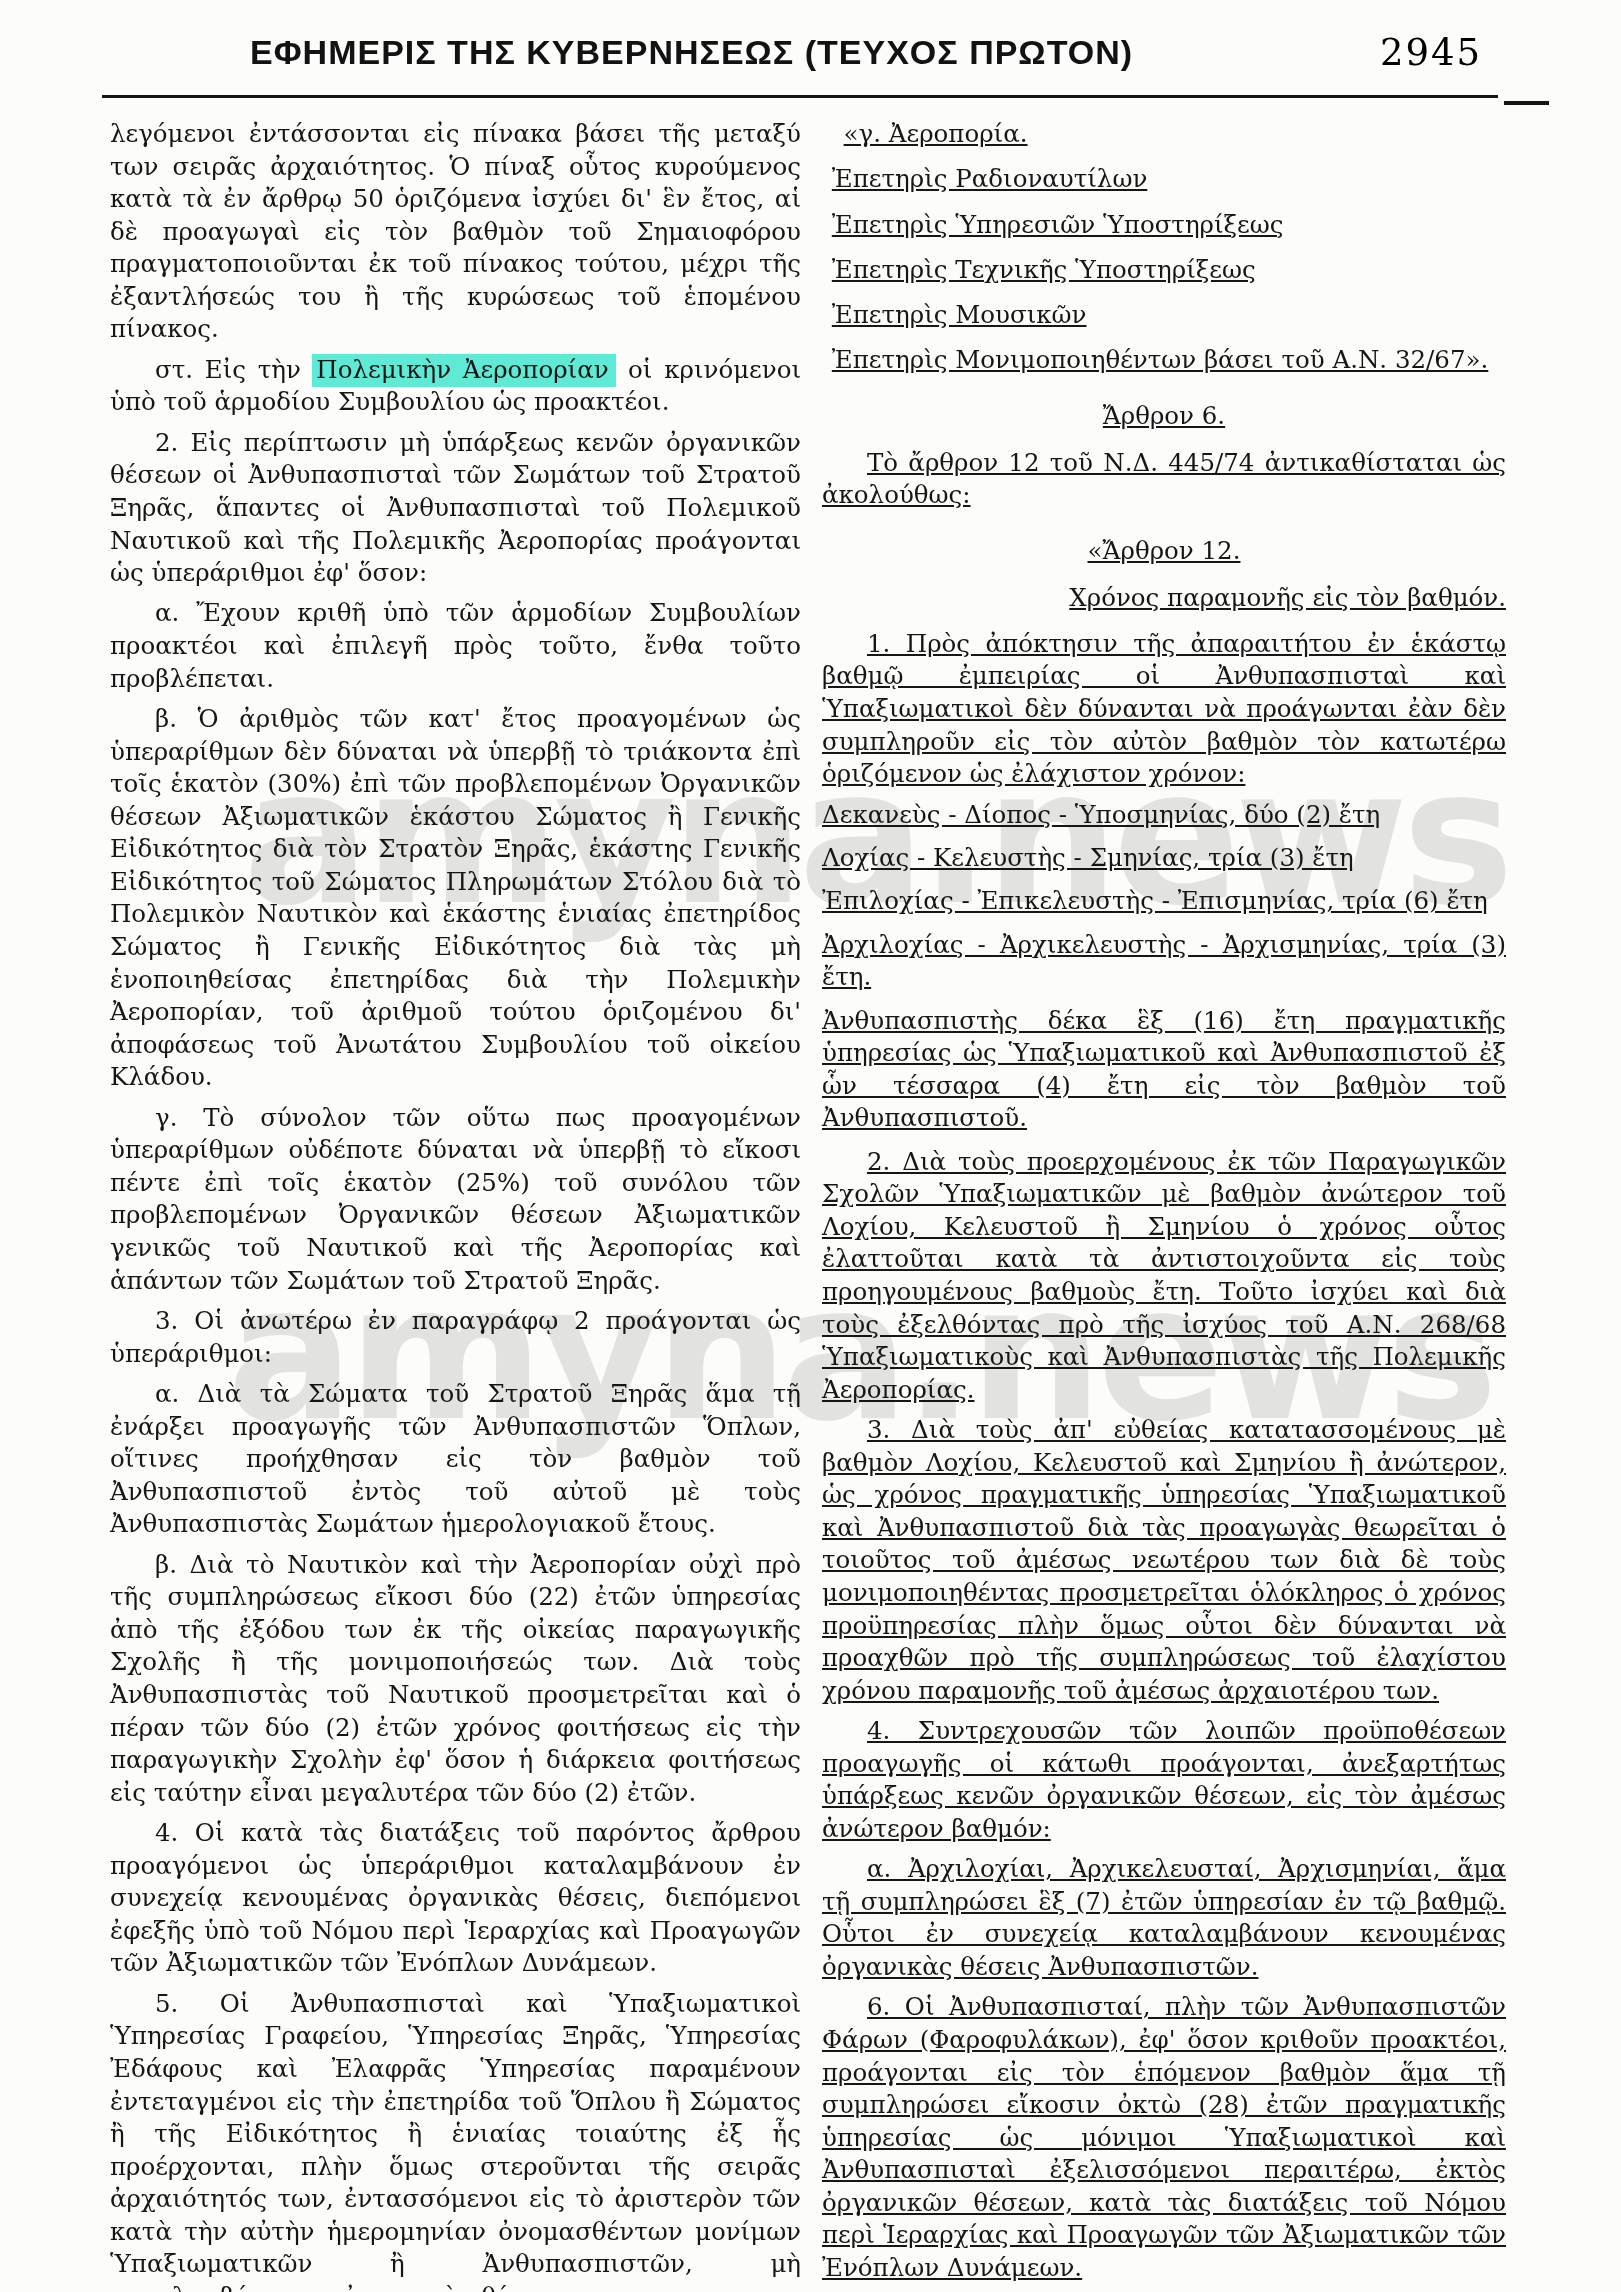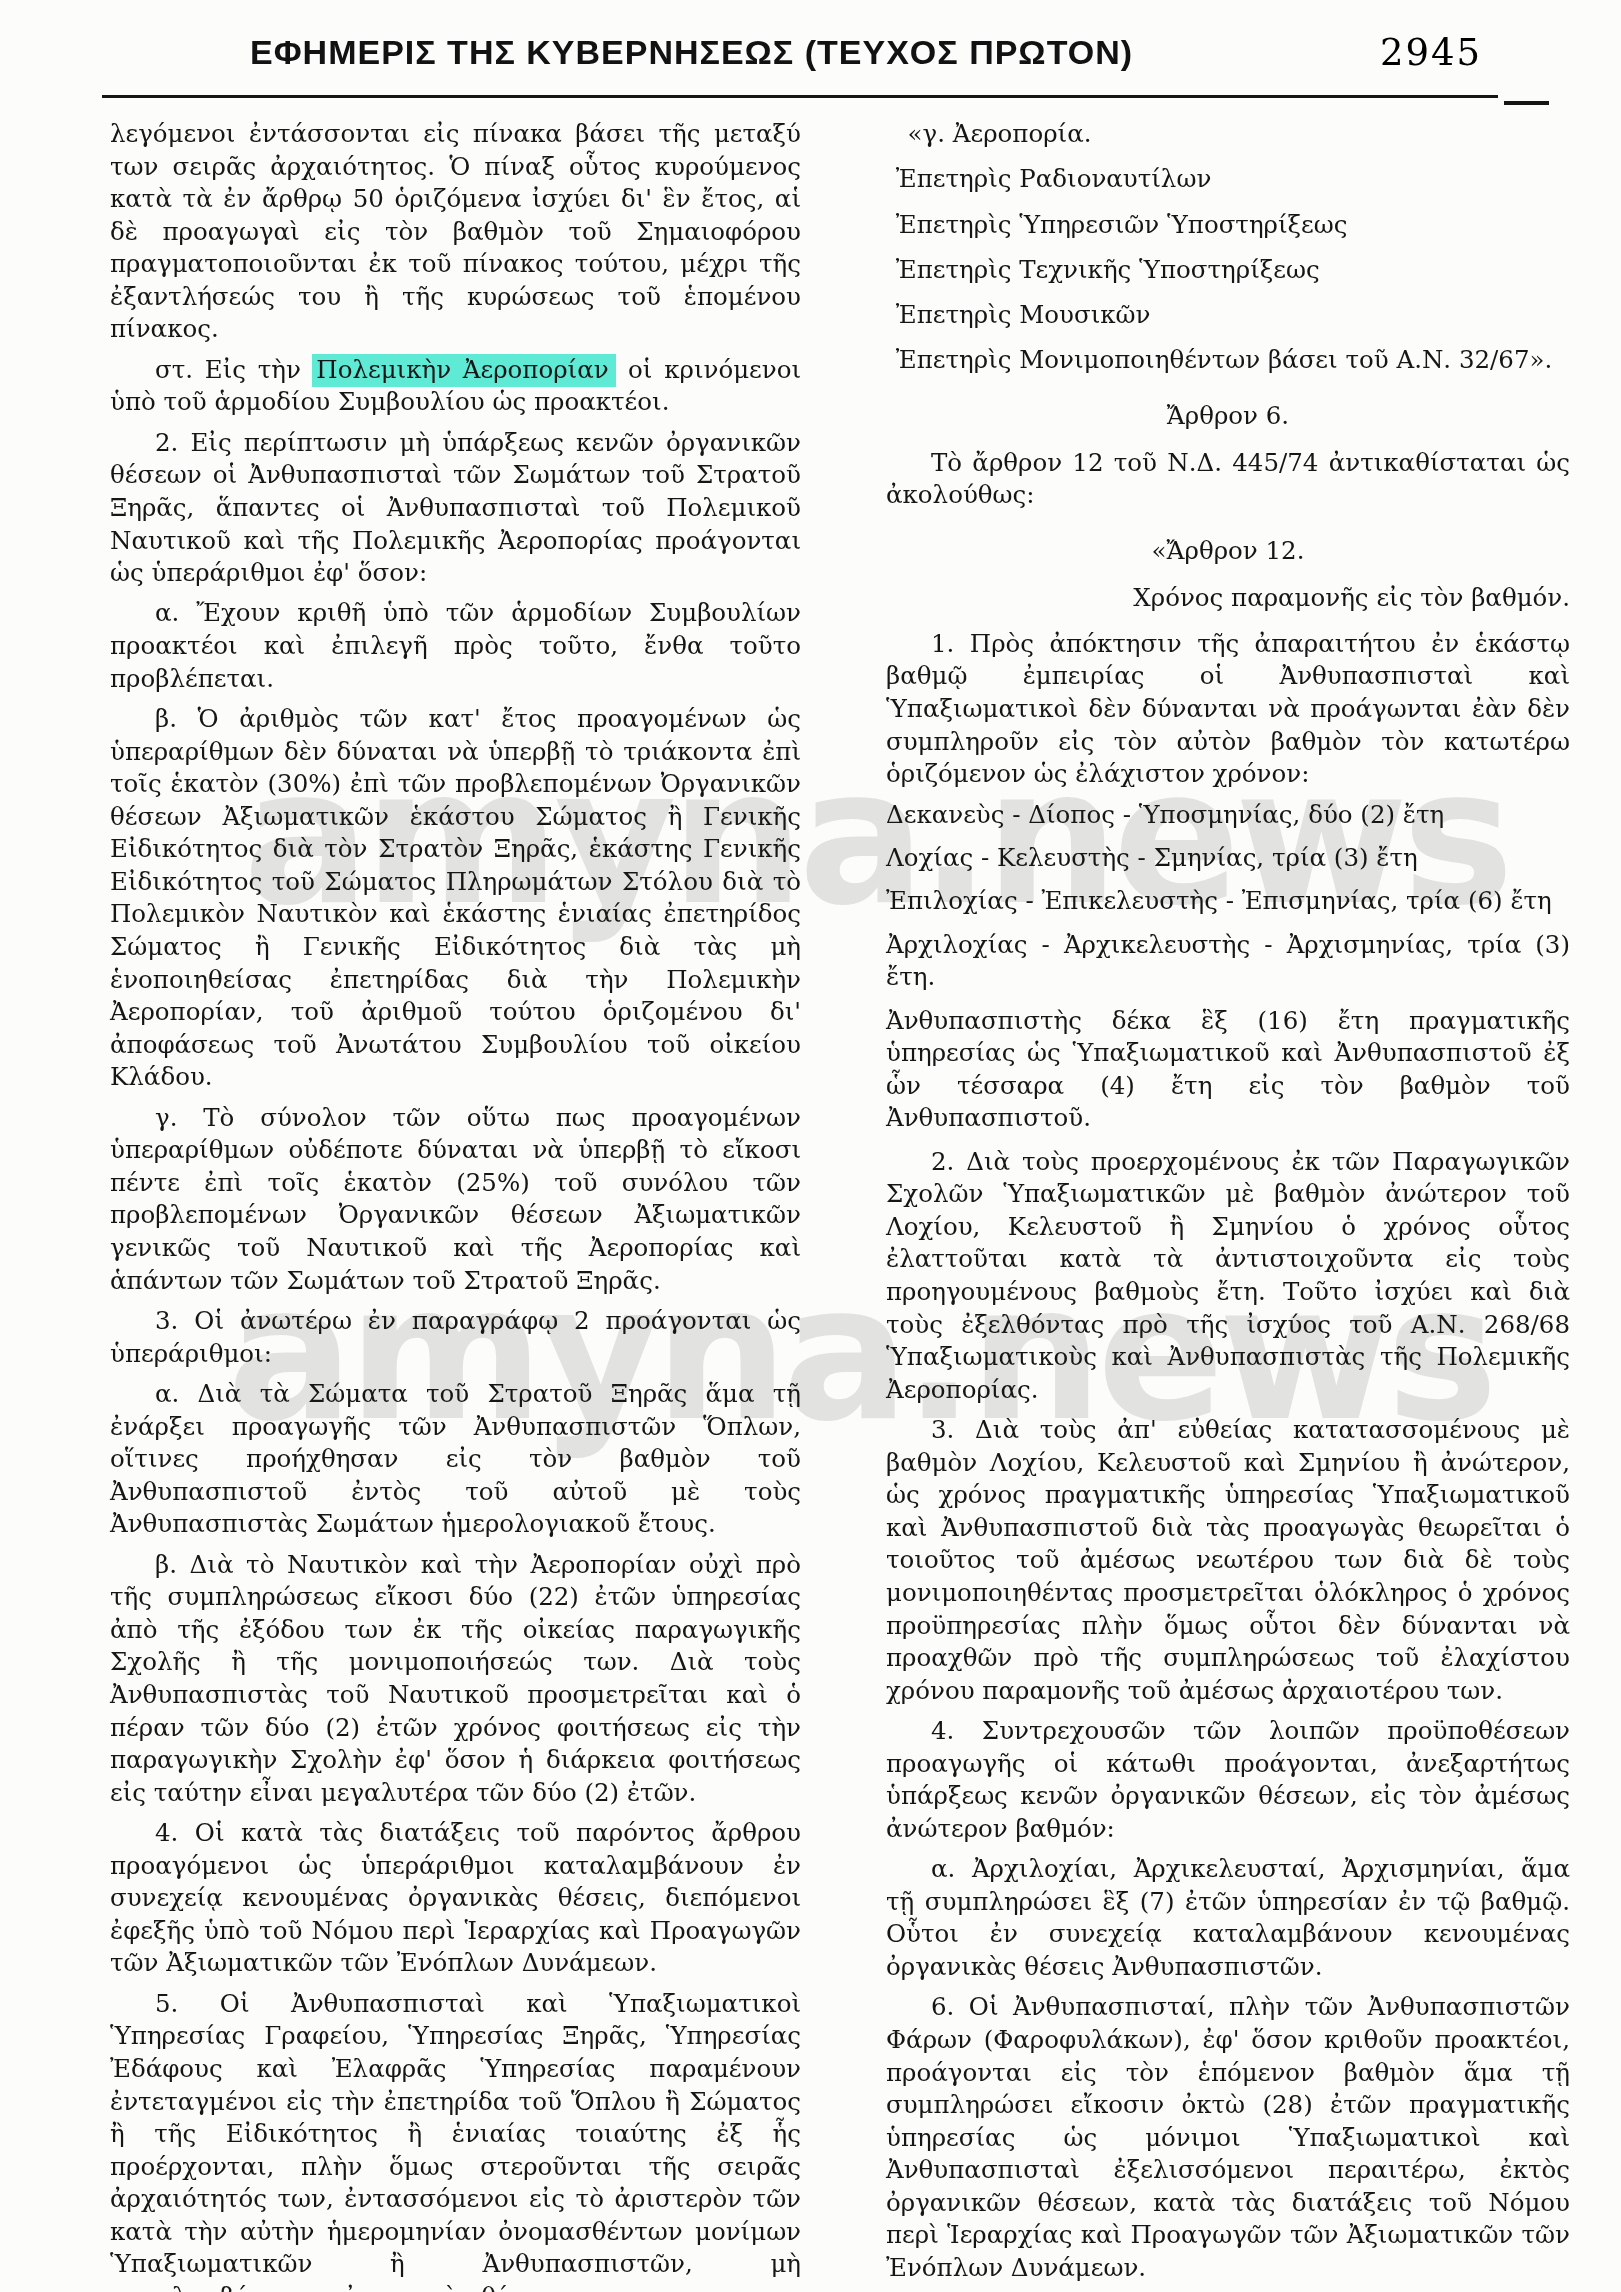--- a/index.html
+++ b/index.html
@@ -42,21 +42,21 @@
   #wm1{top:727px;left:243px;}
   #wm2{top:1243px;left:227px;}
   
   .col{
     position:absolute;top:118px;
     text-align:justify;
     font-size:24.5px;line-height:1.33;
     z-index:2;
   }
   #left-col{left:110px;width:691px;}
-  #right-col{left:886px;width:684px;}
+  #right-col{left:822px;width:684px;text-decoration:underline;}
   .col p{margin:0 0 7.8px 0;text-indent:45px;}
   .col p.noindent{text-indent:0;}
   .article-heading{
     text-align:center;text-indent:0 !important;
     margin:23.5px 0 13.7px 0 !important;
   }
   .sub-heading{
     text-align:right;text-indent:0 !important;
     margin:3.9px 0 13.7px 0 !important;
   }

